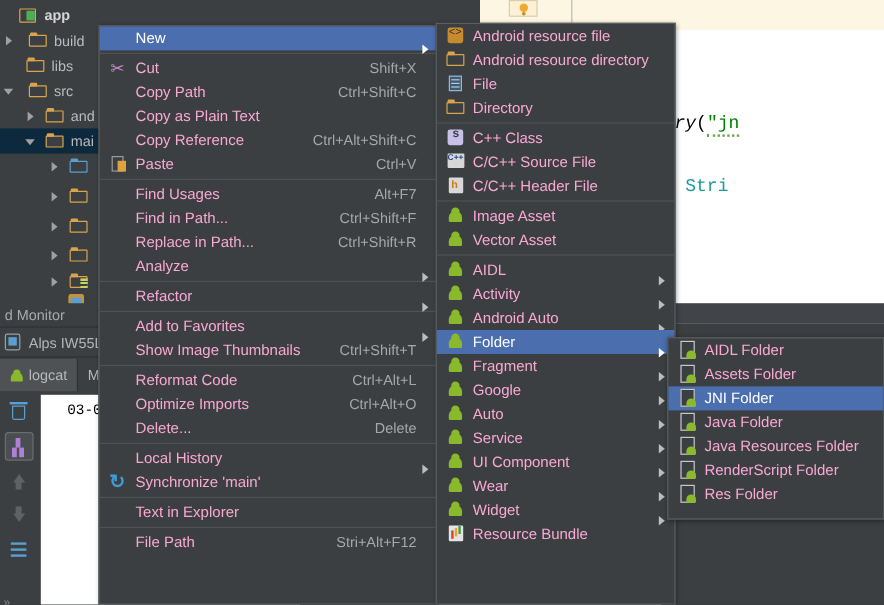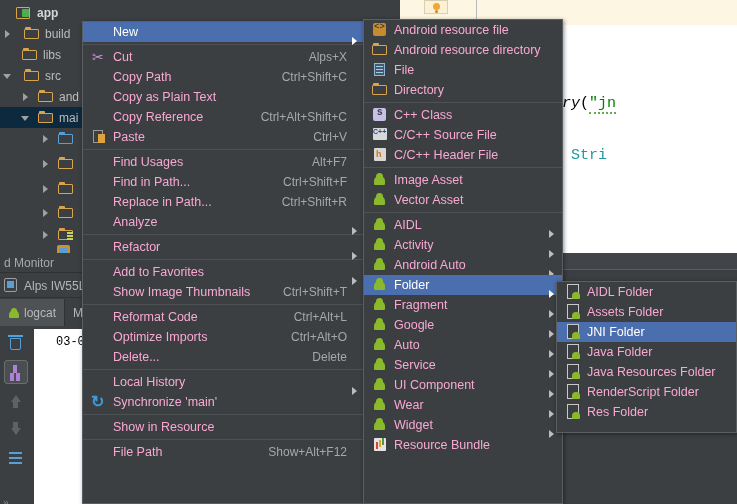--- a/index.html
+++ b/index.html
@@ -528,21 +528,21 @@
   <div class="menu menu-main" id="menu-main">
       <div class="mi sel">
         <span class="mi-ico "></span>
         <span class="mi-label">New</span>
         <span class="mi-arrow on"></span>
       </div>
       <div class="sep"></div>
       <div class="mi">
         <span class="mi-ico ic-cut"></span>
         <span class="mi-label">Cut</span>
-        <span class="mi-key">Alps+X</span>
+        <span class="mi-key">Shift+X</span>
         <span class="mi-arrow"></span>
       </div>
       <div class="mi">
         <span class="mi-ico "></span>
         <span class="mi-label">Copy Path</span>
         <span class="mi-key">Ctrl+Shift+C</span>
         <span class="mi-arrow"></span>
       </div>
       <div class="mi">
         <span class="mi-ico "></span>
@@ -629,28 +629,28 @@
         <span class="mi-arrow on"></span>
       </div>
       <div class="mi">
         <span class="mi-ico ic-sync"></span>
         <span class="mi-label">Synchronize 'main'</span>
         <span class="mi-arrow"></span>
       </div>
       <div class="sep"></div>
       <div class="mi">
         <span class="mi-ico "></span>
-        <span class="mi-label">Show in Resource</span>
+        <span class="mi-label">Text in Explorer</span>
         <span class="mi-arrow"></span>
       </div>
       <div class="sep"></div>
       <div class="mi">
         <span class="mi-ico "></span>
         <span class="mi-label">File Path</span>
-        <span class="mi-key">Show+Alt+F12</span>
+        <span class="mi-key">Stri+Alt+F12</span>
         <span class="mi-arrow"></span>
       </div>
     </div>
   <div class="menu menu-new" id="menu-new">
       <div class="mi">
         <span class="mi-ico ic-androidres"></span>
         <span class="mi-label">Android resource file</span>
         <span class="mi-arrow"></span>
       </div>
       <div class="mi">

